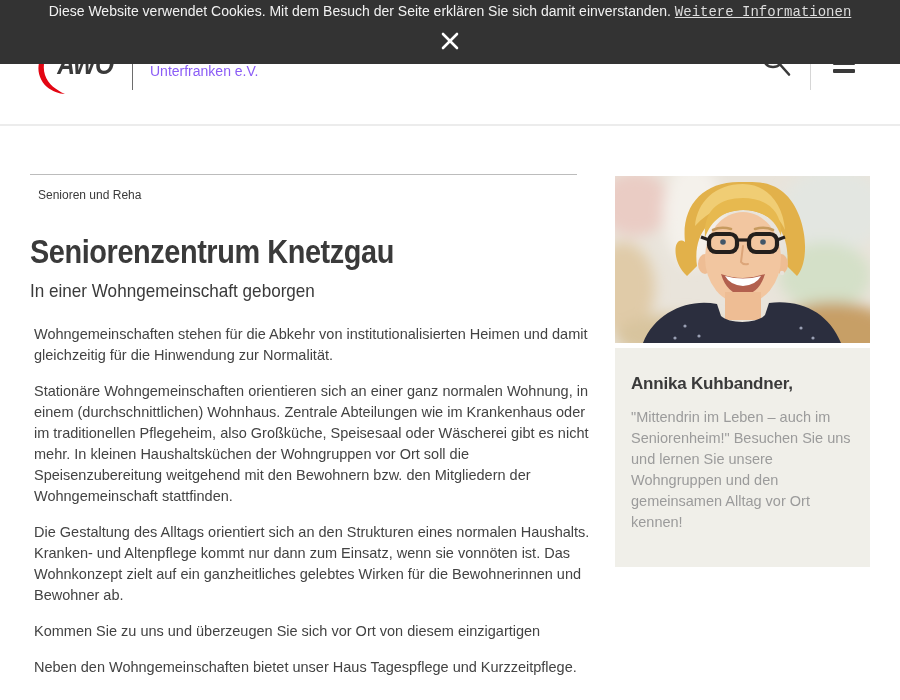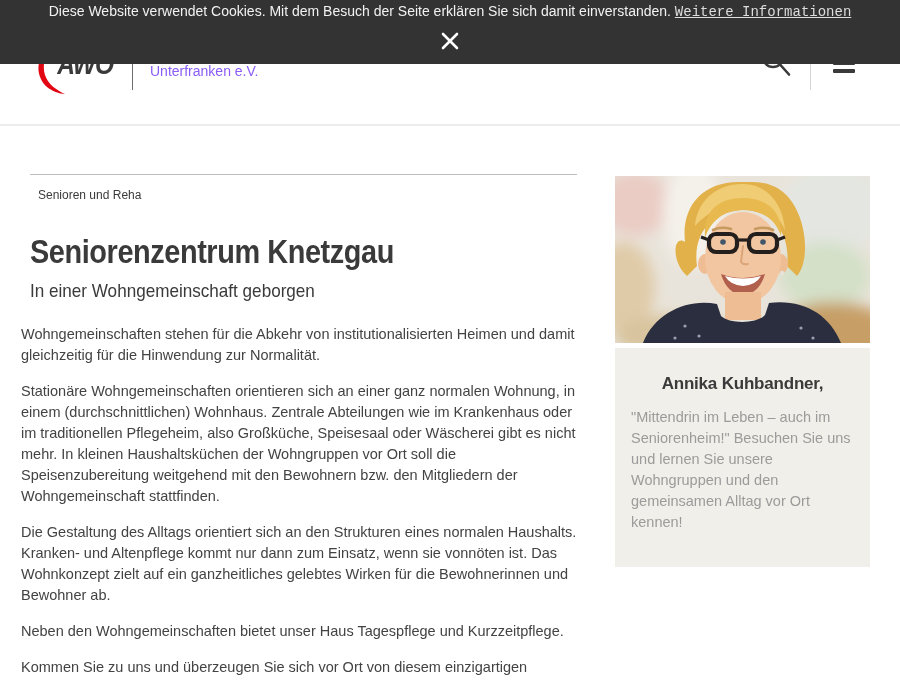--- a/index.html
+++ b/index.html
@@ -41,32 +41,32 @@
   .page-title{
     position:absolute;left:30px;top:232px;margin:0;
     font-size:34px;font-weight:bold;color:#3a3a3a;letter-spacing:-0.5px;
     transform:scaleX(0.85);transform-origin:left top;white-space:nowrap;
   }
   .page-subtitle{
     position:absolute;left:30px;top:280px;font-size:19px;color:#3a3a3a;
     transform:scaleX(0.9);transform-origin:left top;white-space:nowrap;
   }
   .article-body{
-    position:absolute;left:21px;top:324px;width:556px;
+    position:absolute;left:34px;top:324px;width:556px;
     font-size:14.5px;line-height:21px;color:#434343;
   }
   .article-body p{margin:0 0 15px 0;}
   
   .sidebar-photo{position:absolute;left:615px;top:176px;width:255px;height:167px;}
   .sidebar-card{
     position:absolute;left:615px;top:348px;width:255px;height:219px;
     background:#f0efe9;box-sizing:border-box;padding:26px 16px 0 16px;cursor:pointer;
   }
   .card-name,.card-role{
-    font-size:17px;font-weight:bold;line-height:20px;color:#3a3a3a;letter-spacing:-0.2px;text-align:center;
+    font-size:17px;font-weight:bold;line-height:20px;color:#3a3a3a;letter-spacing:-0.2px;
   }
   .card-quote{margin-top:13px;font-size:14.5px;line-height:21px;color:#9b9b9b;}
 </style>
 </head>
 <body>
 
 <header class="site-header">
   <svg class="logo" viewBox="0 0 115 60" aria-hidden="true">
 
     <g>
@@ -104,22 +104,22 @@
 <main>
   <div class="article-rule"></div>
   <div class="kicker">Senioren und Reha</div>
   <h1 class="page-title">Seniorenzentrum Knetzgau</h1>
   <div class="page-subtitle">In einer Wohngemeinschaft geborgen</div>
 
   <div class="article-body">
     <p>Wohngemeinschaften stehen für die Abkehr von institutionalisierten Heimen und damit gleichzeitig für die Hinwendung zur Normalität.</p>
     <p>Stationäre Wohngemeinschaften orientieren sich an einer ganz normalen Wohnung, in einem (durchschnittlichen) Wohnhaus. Zentrale Abteilungen wie im Krankenhaus oder im traditionellen Pflegeheim, also Großküche, Speisesaal oder Wäscherei gibt es nicht mehr. In kleinen Haushaltsküchen der Wohngruppen vor Ort soll die Speisenzubereitung weitgehend mit den Bewohnern bzw. den Mitgliedern der Wohngemeinschaft stattfinden.</p>
     <p>Die Gestaltung des Alltags orientiert sich an den Strukturen eines normalen Haushalts. Kranken- und Altenpflege kommt nur dann zum Einsatz, wenn sie vonnöten ist. Das Wohnkonzept zielt auf ein ganzheitliches gelebtes Wirken für die Bewohnerinnen und Bewohner ab.</p>
+    <p>Kommen Sie zu uns und überzeugen Sie sich vor Ort von diesem einzigartigen</p>
     <p>Neben den Wohngemeinschaften bietet unser Haus Tagespflege und Kurzzeitpflege.</p>
-    <p>Kommen Sie zu uns und überzeugen Sie sich vor Ort von diesem einzigartigen</p>
   </div>
 </main>
 
 <aside>
   <svg class="sidebar-photo" viewBox="0 0 255 167" preserveAspectRatio="none" aria-hidden="true">
     <defs>
       <filter id="blurBg" x="-20%" y="-20%" width="140%" height="140%">
         <feGaussianBlur stdDeviation="7"></feGaussianBlur>
       </filter>
       <clipPath id="photoClip">

